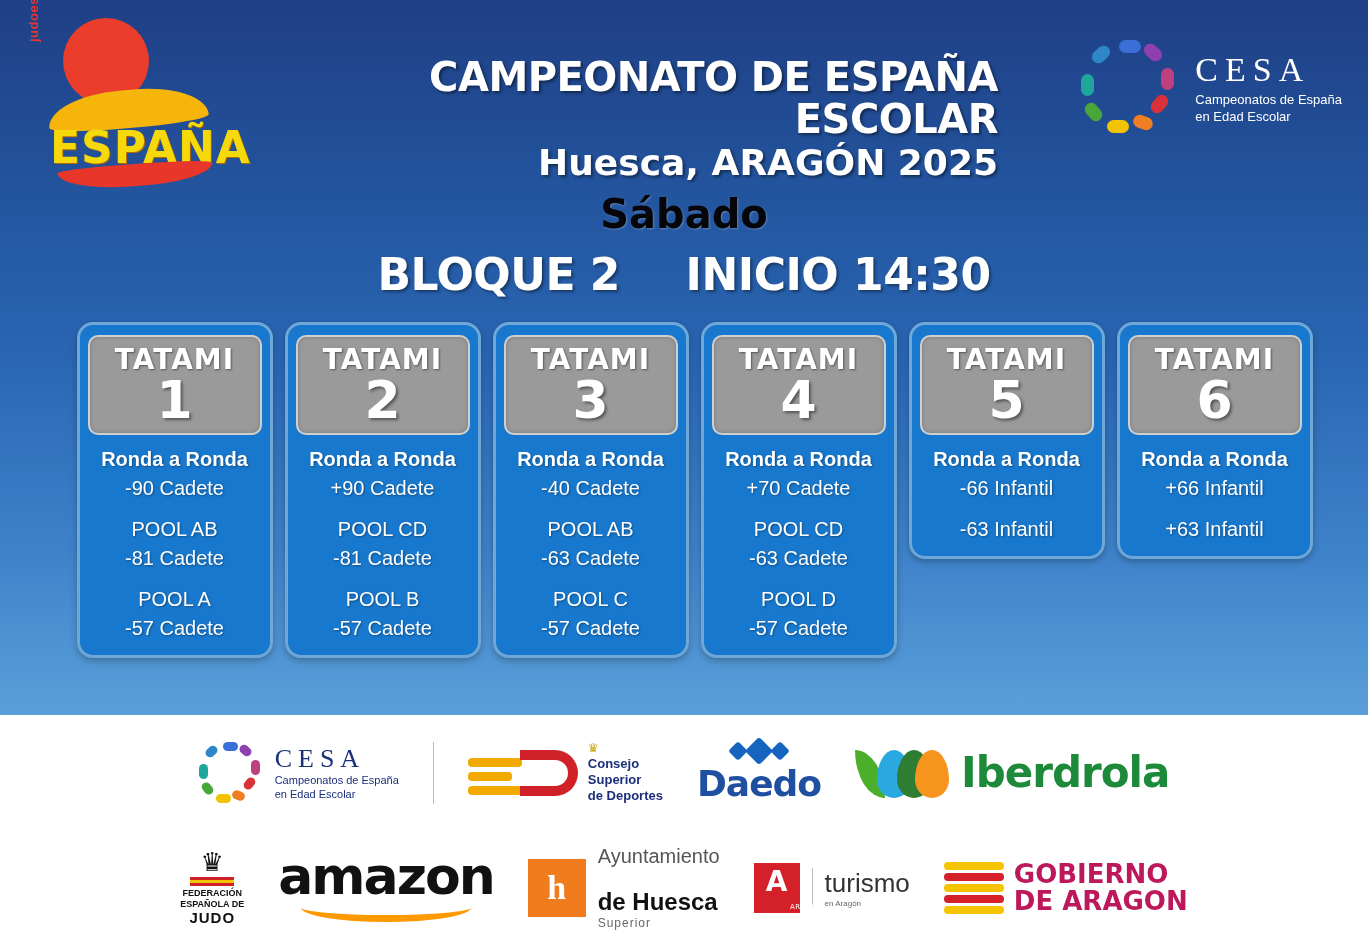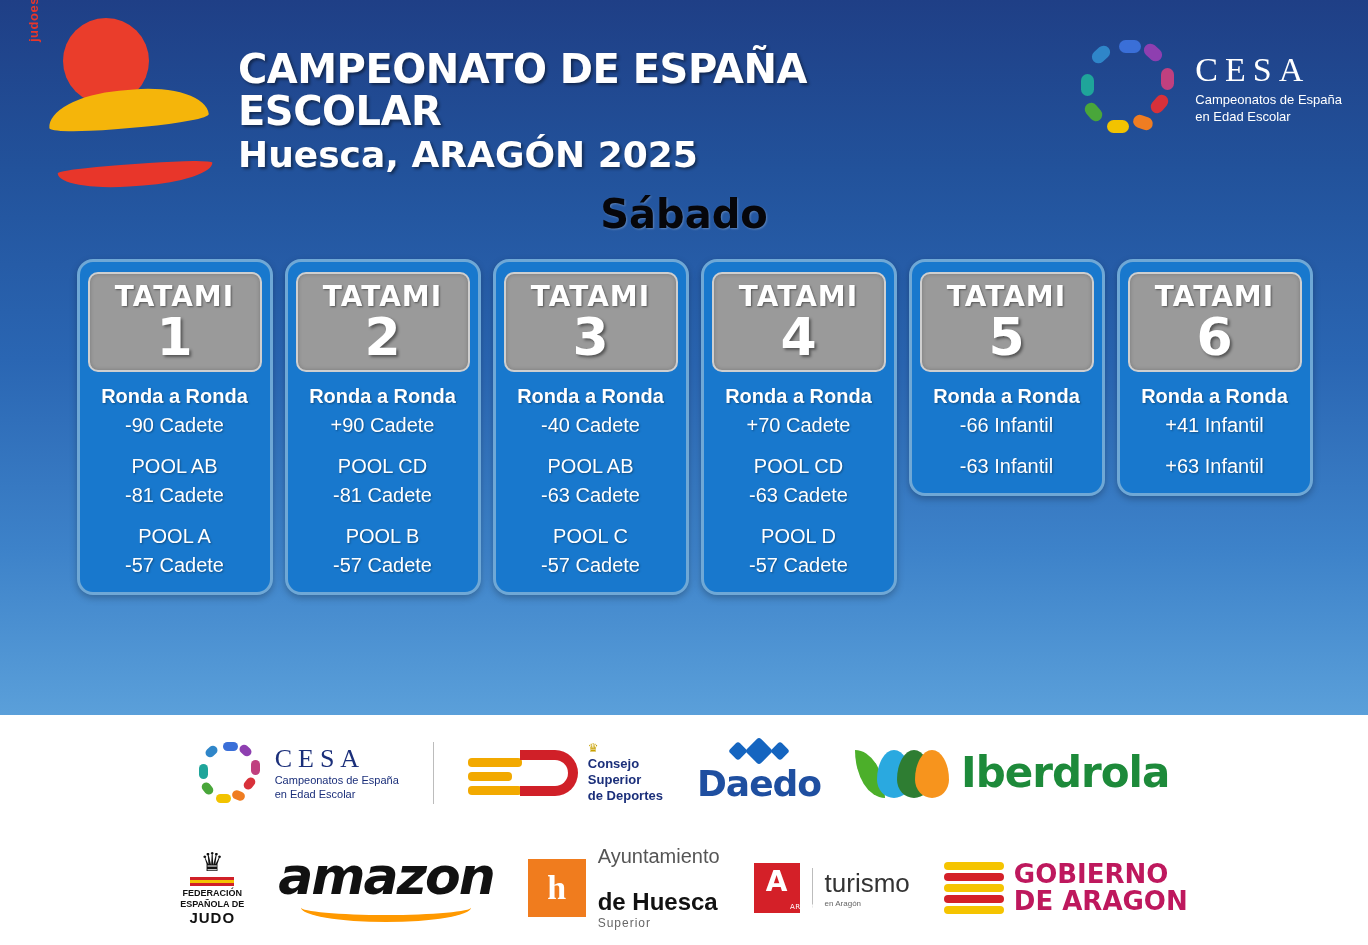--- a/index.html
+++ b/index.html
@@ -82,22 +82,23 @@
     font-weight: bold;
     color: #f5d90a;
     letter-spacing: 1px;
     text-shadow: 1px 1px 0 #b06a00;
     font-family: "DejaVu Sans", sans-serif;
   }
 
   .title-block {
     position: absolute;
     left: 238px;
-    top: 48px;
+    top: 56px;
     width: 760px;
+    text-align: right;
   }
   .title-line1 {
     color: #ffffff;
     font-size: 40px;
     font-weight: bold;
     letter-spacing: -0.5px;
     line-height: 1.05;
     text-shadow: 2px 2px 3px rgba(0,0,0,0.45);
     font-family: "DejaVu Sans", sans-serif;
   }
@@ -342,21 +343,20 @@
   .judo-big { font-size: 15px; font-weight: bold; color: #111; letter-spacing: 1px; }
 
   .s-amazon { text-align: center; }
   .amazon-word {
     font-size: 52px;
     font-weight: bold;
     color: #111;
     letter-spacing: -2px;
     line-height: 0.9;
     font-family: "DejaVu Sans", sans-serif;
-    font-style: italic;
   }
   .amazon-smile {
     width: 170px;
     height: 22px;
     margin: -6px auto 0 auto;
     border-bottom: 7px solid #ff9900;
     border-radius: 0 0 60% 60%;
   }
 
   .s-ayto { display: flex; align-items: center; gap: 12px; }
@@ -421,20 +421,21 @@
 <body>
 
 <div class="poster">
 
   <div class="header">
 
     <div class="espana-logo">
       <div class="espana-vert">judoespaña</div>
       <div class="sun"></div>
       <div class="swoosh"></div>
+      <div class="espana-word">ESPAÑA</div>
       <div class="swoosh2"></div>
     </div>
 
     <div class="title-block">
       <div class="title-line1">CAMPEONATO DE ESPAÑA ESCOLAR</div>
       <div class="title-line2">Huesca,  ARAGÓN 2025</div>
     </div>
 
     <div class="cesa-header">
       <div class="cesa-ring">
@@ -452,20 +453,25 @@
         <div class="cesa-name">CESA</div>
         <div class="cesa-sub">
           <div>Campeonatos de España</div>
           <div>en Edad Escolar</div>
         </div>
       </div>
     </div>
   </div>
 
   <div class="saturday">Sábado</div>
+  <div class="block-line">
+    <span>BLOQUE 2</span>
+    <span class="gap"></span>
+    <span>INICIO 14:30</span>
+  </div>
 
   <div class="tatamis">
 
     <div class="tatami-card">
       <div class="tatami-head">
         <div class="lbl">TATAMI</div>
         <div class="num">1</div>
       </div>
       <div class="tatami-body">
         <div class="grp">
@@ -563,21 +569,21 @@
     </div>
 
     <div class="tatami-card">
       <div class="tatami-head">
         <div class="lbl">TATAMI</div>
         <div class="num">6</div>
       </div>
       <div class="tatami-body">
         <div class="grp">
           <div class="g-line">Ronda a Ronda</div>
-          <div class="g-line light">+41 Infantil</div>
+          <div class="g-line light">+66 Infantil</div>
         </div>
         <div class="grp">
           <div class="g-line light">+63 Infantil</div>
         </div>
       </div>
     </div>
 
   </div>
 
   <div class="sponsors">

